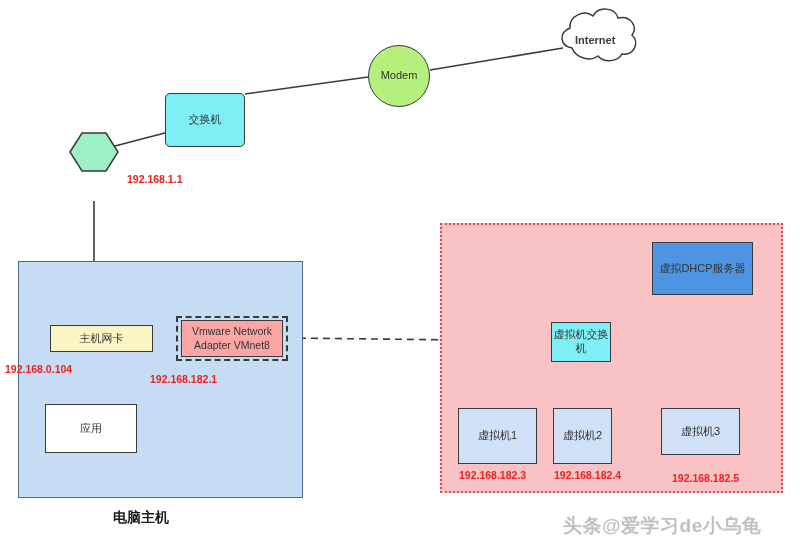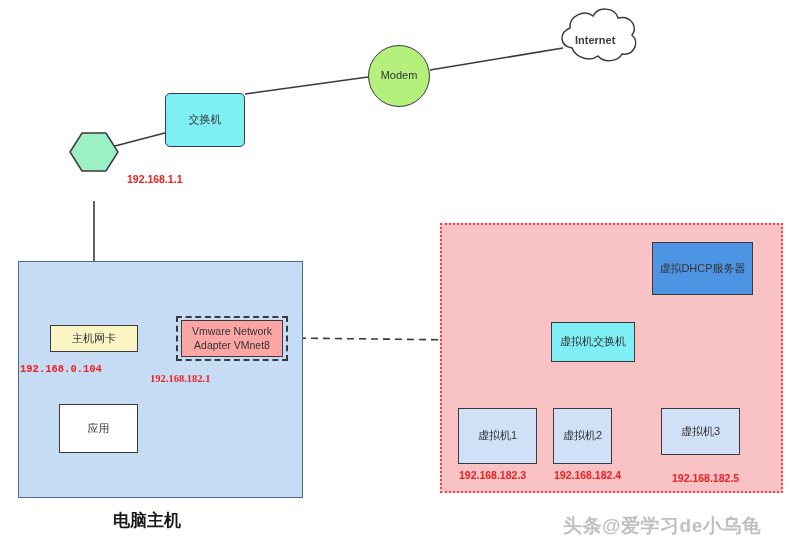--- a/index.html
+++ b/index.html
@@ -103,21 +103,21 @@
     color: #ef2020;
     font-weight: bold;
     font-size: 10.5px;
     white-space: nowrap;
     z-index: 6;
   }
   .caption {
     position: absolute;
     color: #1a1a1a;
     font-weight: bold;
-    font-size: 17px;
+    font-size: 14px;
     white-space: nowrap;
     z-index: 6;
   }
   .cloud-label {
     position: absolute;
     color: #3a3a3a;
     font-size: 11px;
     font-weight: bold;
     z-index: 6;
     white-space: nowrap;
@@ -188,43 +188,43 @@
 
   <div class="cloud-label" style="left:575px; top:34px;">Internet</div>
 
   <div class="node rounded-cyan" style="left:165px; top:68px; width:80px; height:54px;">
     <span class="node-label">交换机</span>
   </div>
 
 
   <div class="ip-label" style="left:127px; top:173px;">192.168.1.1</div>
 
-  <div class="node yellow-rect" style="left:50px; top:325px; width:88px; height:27px;">
+  <div class="node yellow-rect" style="left:50px; top:325px; width:103px; height:27px;">
     <span class="node-label">主机网卡</span>
   </div>
 
-  <div class="ip-label" style="left:20px; top:363px;font-family:Liberation Mono, monospace;">192.168.0.104</div>
+  <div class="ip-label" style="left:5px; top:363px;">192.168.0.104</div>
 
   <div class="node dashed-wrap" style="left:176px; top:316px; width:112px; height:45px;">
     <div class="dashed-inner">Vmware Network Adapter VMnet8</div>
   </div>
 
-  <div class="ip-label" style="left:150px; top:373px;font-family:Liberation Serif, serif;">192.168.182.1</div>
-
-  <div class="node white-rect" style="left:59px; top:404px; width:79px; height:49px;">
+  <div class="ip-label" style="left:150px; top:373px;">192.168.182.1</div>
+
+  <div class="node white-rect" style="left:45px; top:404px; width:92px; height:49px;">
     <span class="node-label">应用</span>
   </div>
 
   <div class="caption" style="left:113px; top:509px;">电脑主机</div>
 
   <div class="node blue-rect" style="left:652px; top:242px; width:101px; height:53px;">
     <span class="node-label">虚拟DHCP服务器</span>
   </div>
 
-  <div class="node cyan-rect" style="left:551px; top:322px; width:84px; height:40px;">
+  <div class="node cyan-rect" style="left:551px; top:322px; width:60px; height:40px;">
     <span class="node-label">虚拟机交换机</span>
   </div>
 
   <div class="node vm-rect" style="left:458px; top:408px; width:79px; height:56px;">
     <span class="node-label">虚拟机1</span>
   </div>
   <div class="ip-label" style="left:459px; top:469px;">192.168.182.3</div>
 
   <div class="node vm-rect" style="left:553px; top:408px; width:59px; height:56px;">
     <span class="node-label">虚拟机2</span>

